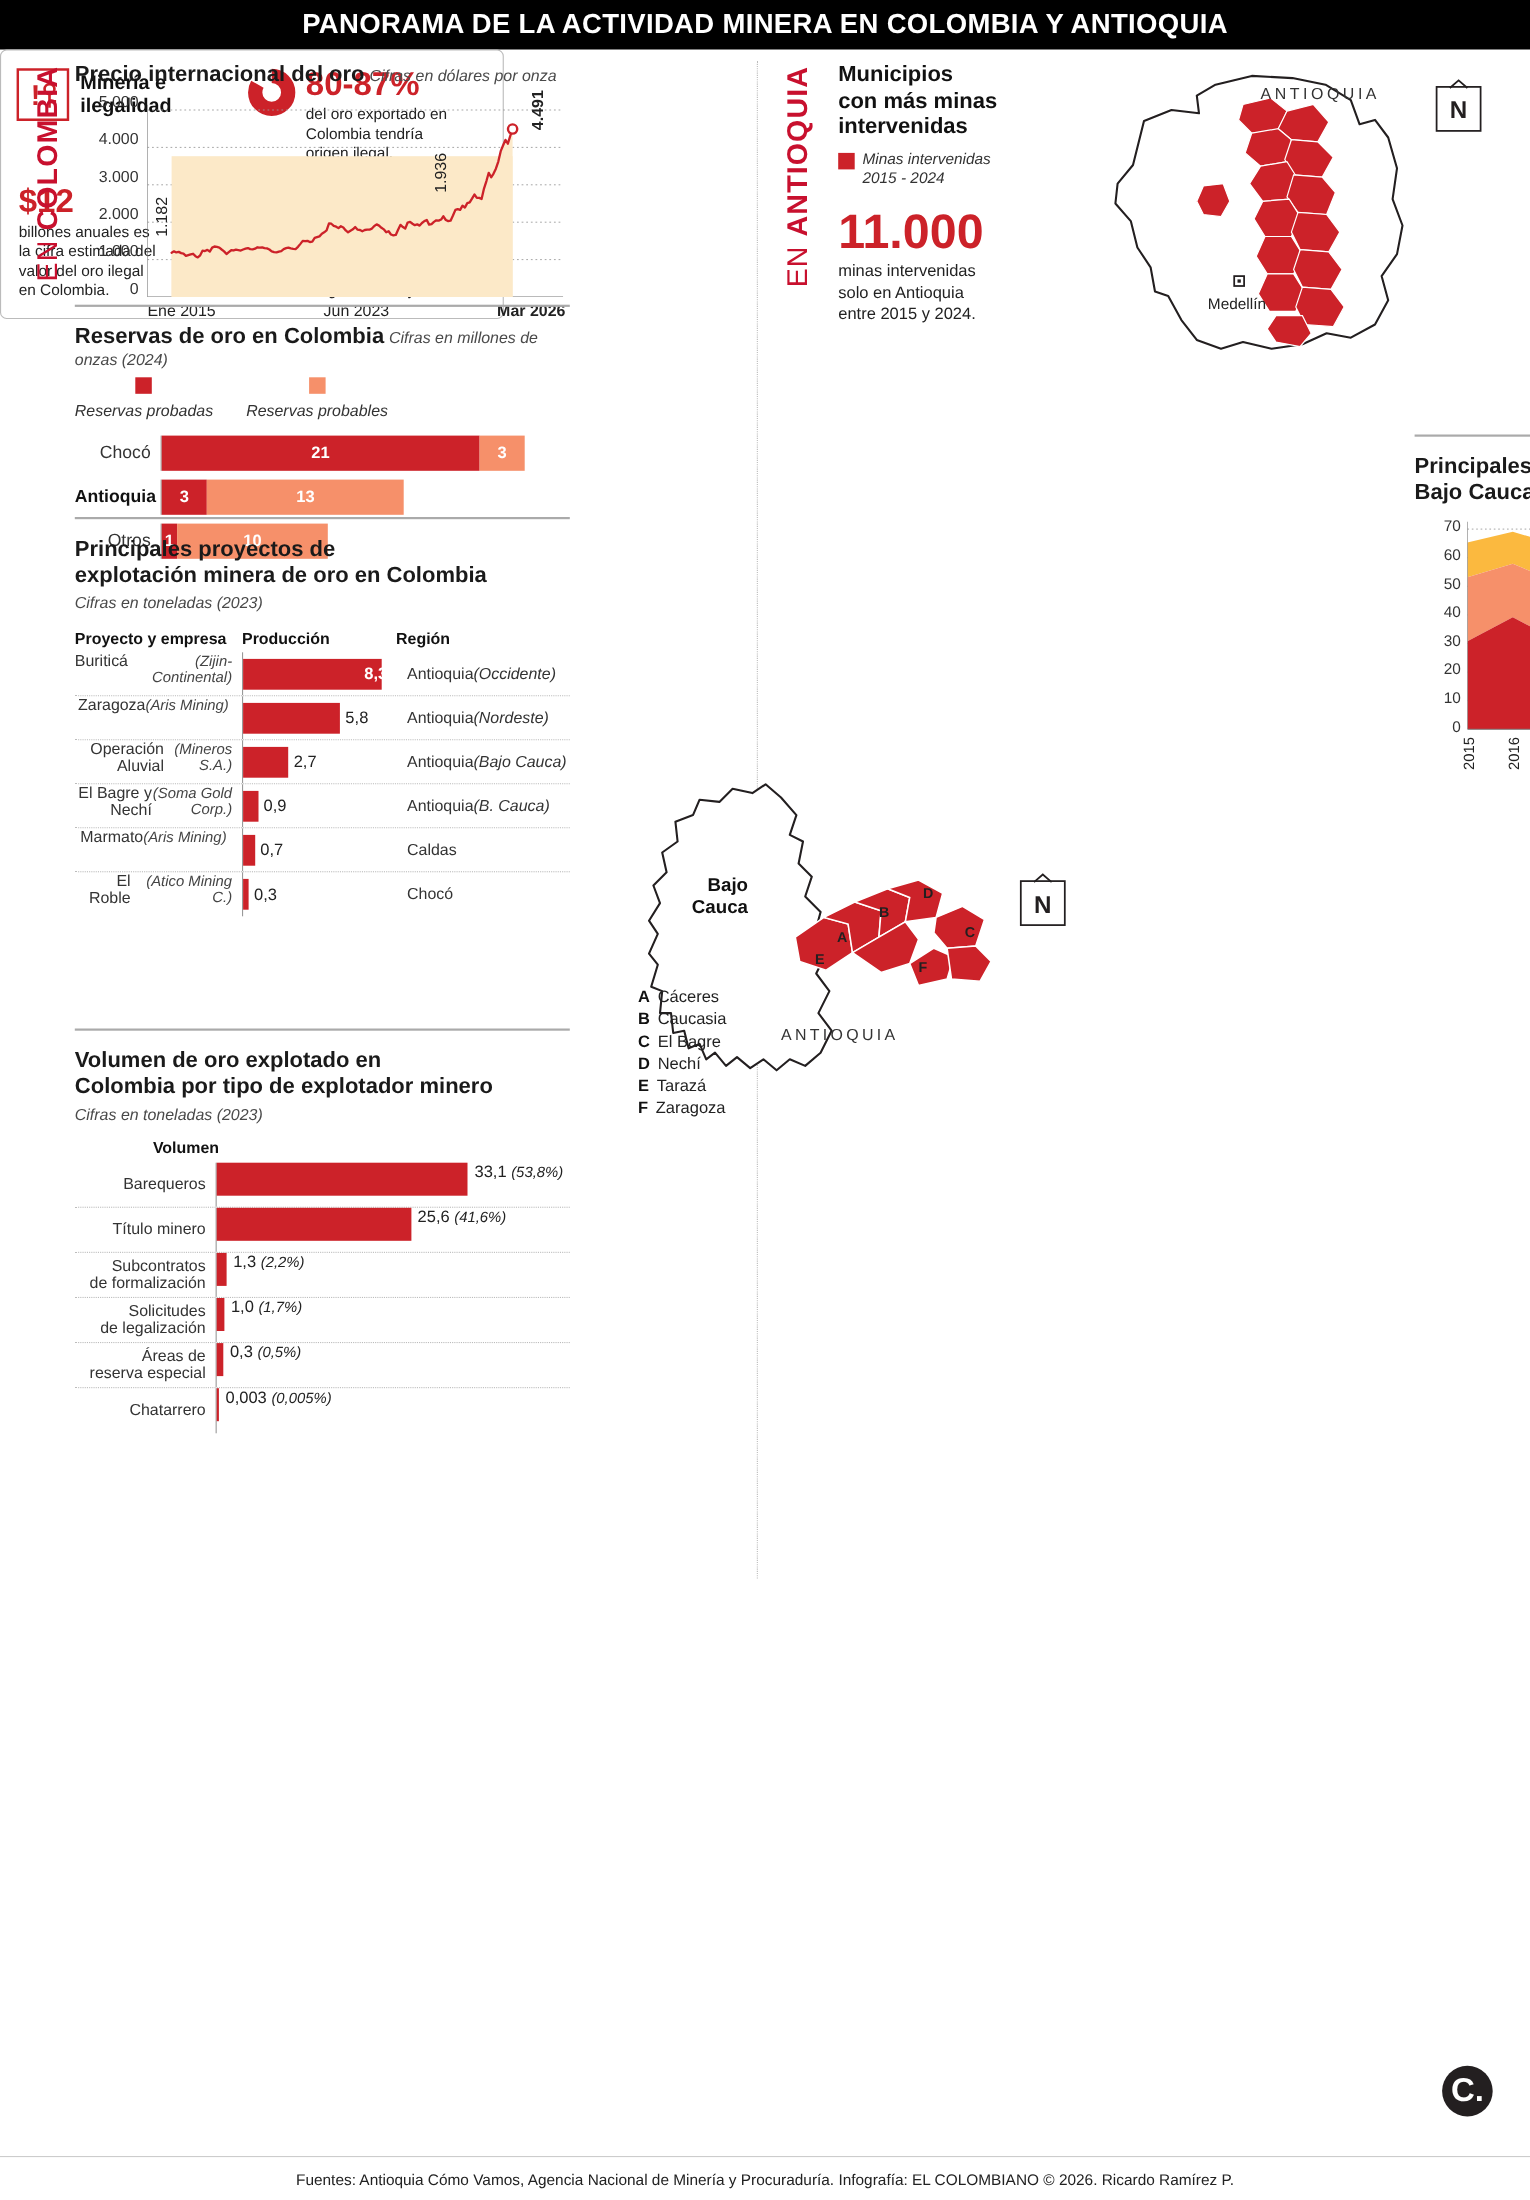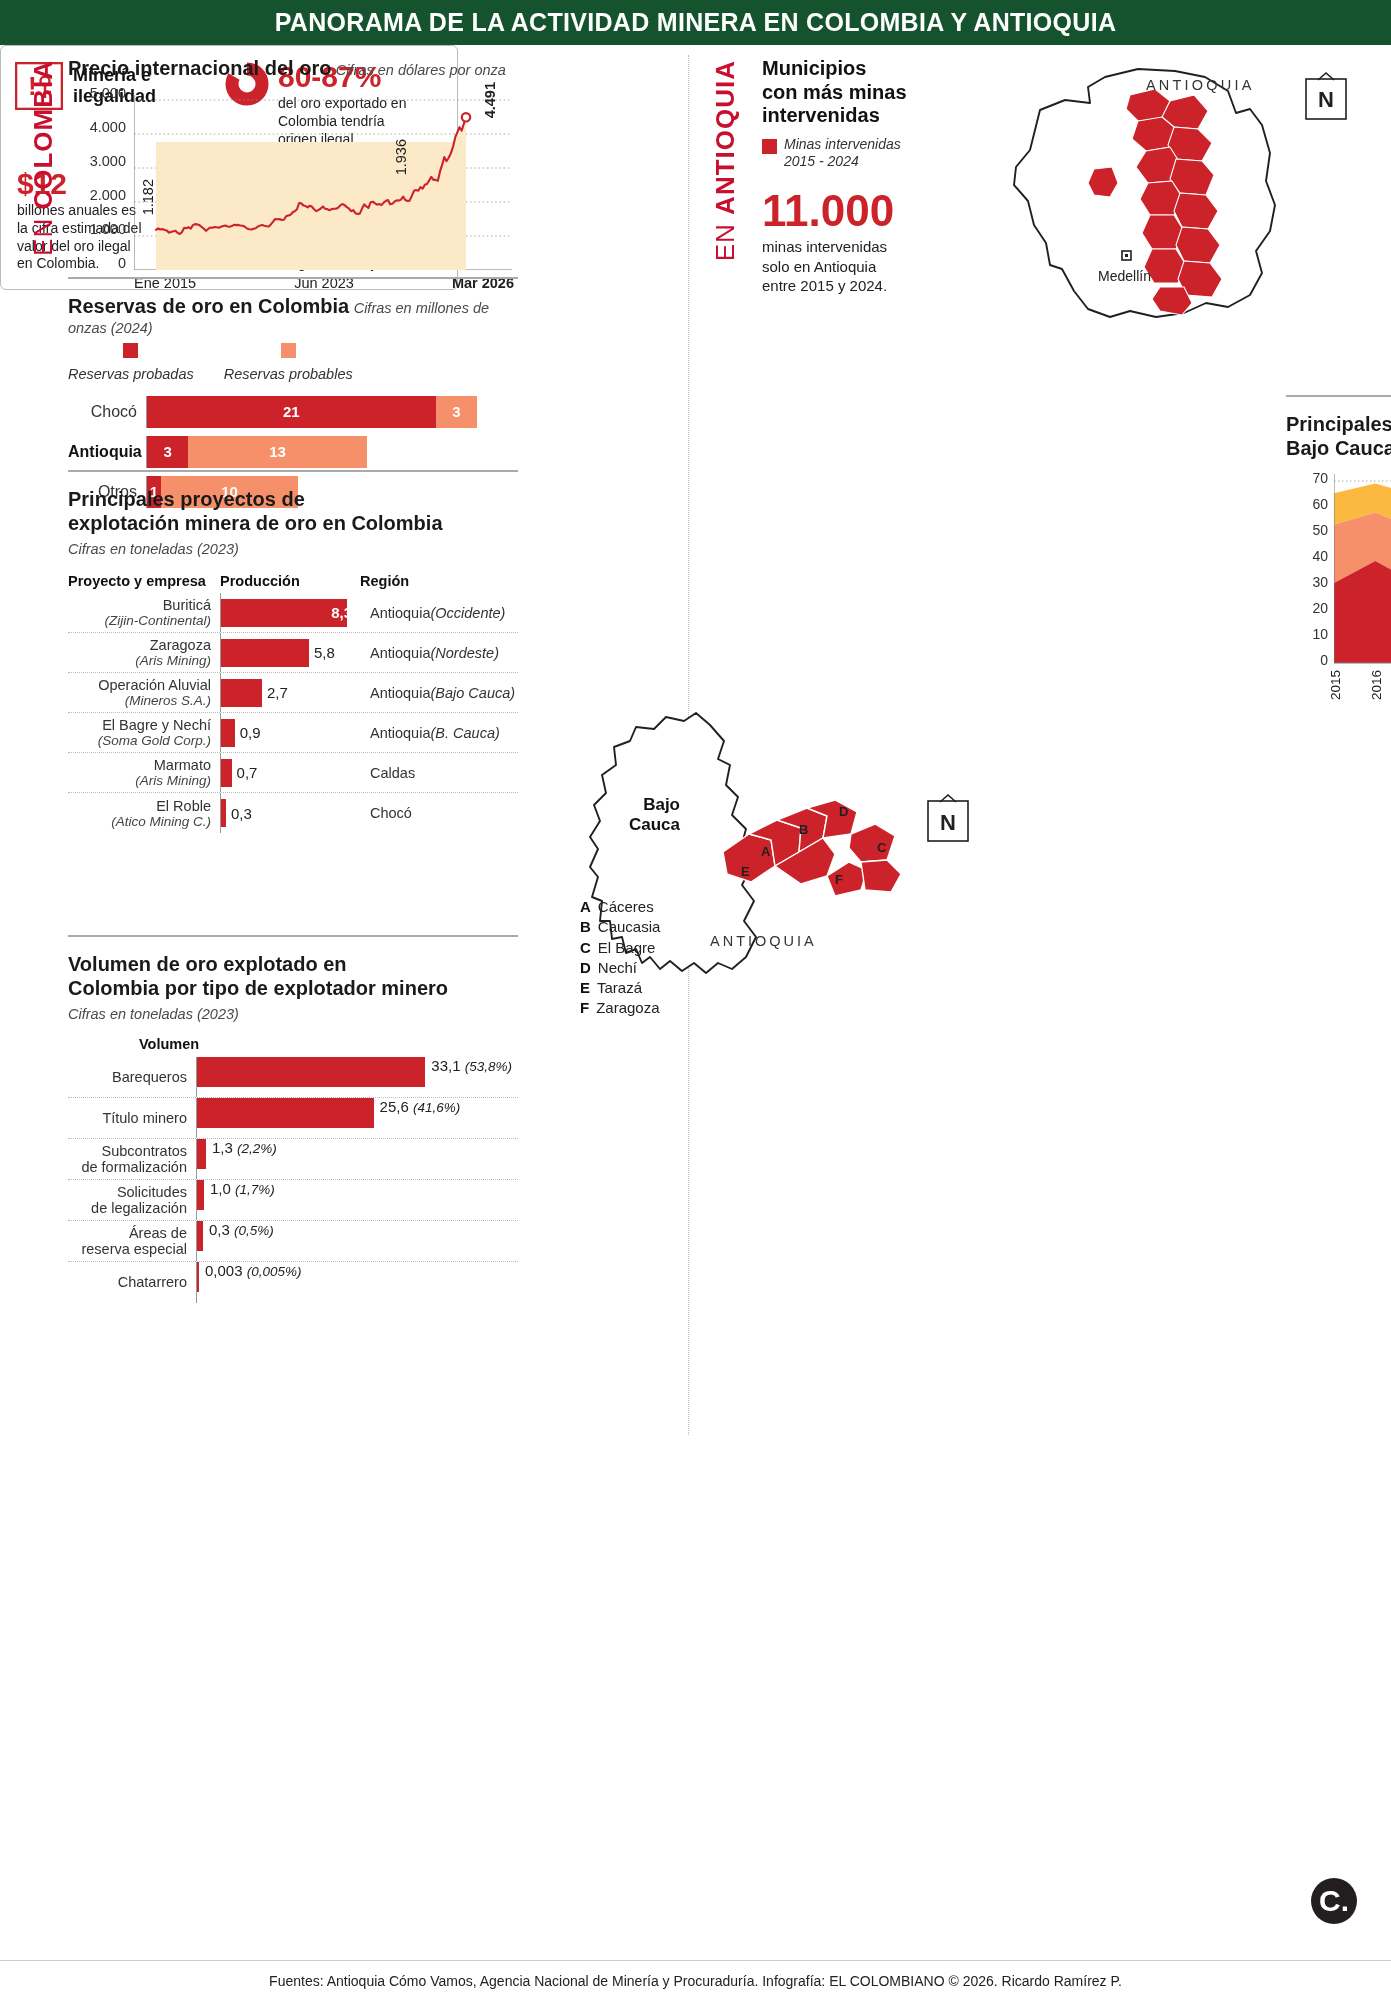--- a/index.html
+++ b/index.html
@@ -8,21 +8,21 @@
     font-family: "Liberation Sans", sans-serif;
     background: #ffffff;
     position: relative;
     overflow: hidden;
   }
   .page { position: relative; width: 1391px; height: 2000px; background:#fff; }
 
   
   .header {
     position:absolute; top:0; left:0; width:1391px; height:45px;
-    background:#14532d;
+    background:#000000;
     display:flex; align-items:center; justify-content:center;
   }
   .header h1 {
     color:#fff; font-size:25px; font-weight:bold; letter-spacing:.3px;
   }
 
   
   .left-col { position:absolute; left:0; top:45px; width:690px; height:1910px; }
   .side-label {
     position:absolute;
@@ -64,21 +64,21 @@
   .bar-seg { display:flex; align-items:center; justify-content:center; color:#fff; font-weight:bold; font-size:15px; }
 
   
   #proyectos { left:68px; top:425px; width:450px; }
   .proj-head { display:flex; margin-top:16px; font-size:14.5px; font-weight:bold; color:#111; }
   .proj-head .c1 { width:152px; }
   .proj-head .c2 { width:140px; }
   .proj-head .c3 { flex:1; }
   .proj-row { display:flex; align-items:stretch; border-bottom:1px dotted #bbb; min-height:40px; }
   .proj-row:last-child { border-bottom:none; }
-  .p-name { width:152px; text-align:right; padding-right:9px; font-size:14.5px; color:#333; line-height:1.12; display:flex; flex-direction:column; justify-content:center;}
+  .p-name { width:152px; text-align:right; padding-right:9px; font-size:14.5px; color:#333; line-height:1.12; display:flex; justify-content:center;}
   .p-name i { font-style:italic; font-size:13.5px; color:#444; }
   .p-bar-wrap { width:140px; display:flex; align-items:center; border-left:1px solid #999; position:relative;}
   .p-bar { background:#cc2229; height:28px; }
   .p-val { font-size:15px; color:#222; padding-left:5px; white-space:nowrap;}
   .p-val.inside { position:absolute; color:#fff; font-weight:bold; }
   .p-reg { flex:1; display:flex; align-items:center; padding-left:10px; font-size:14.5px; color:#333; }
   .p-reg i { font-style:italic; }
 
   
   #volumen { left:68px; top:890px; width:450px; }

